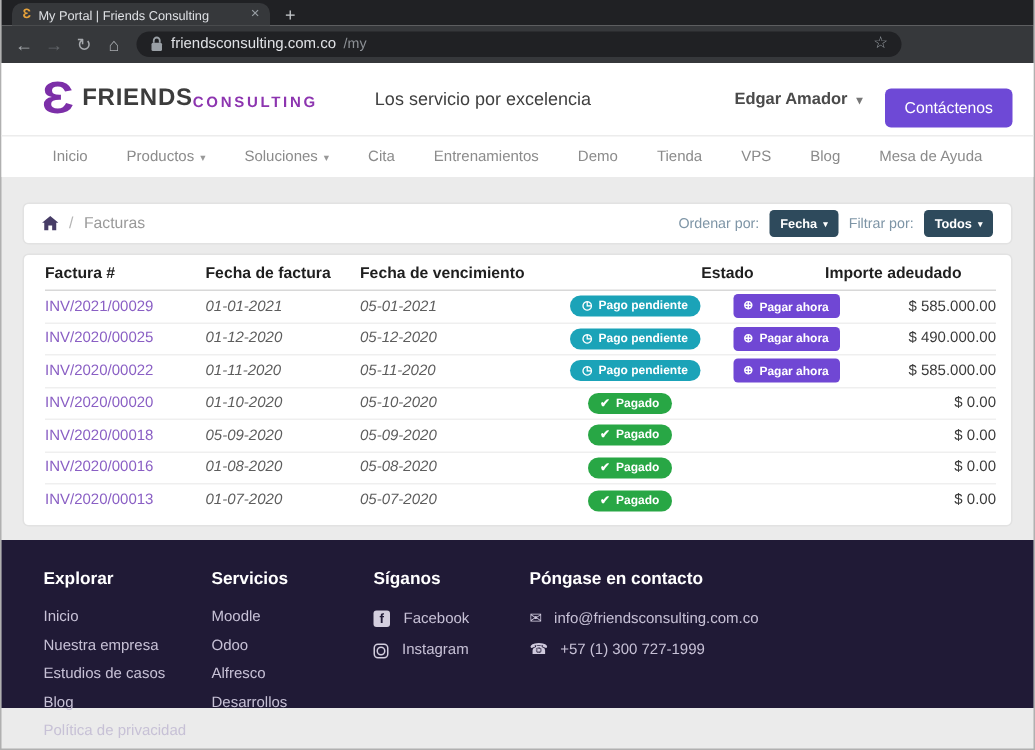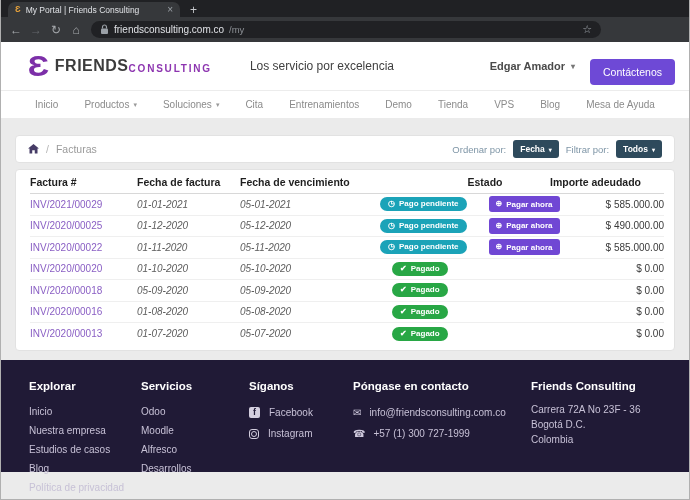--- a/index.html
+++ b/index.html
@@ -310,22 +310,22 @@
         <div class="fcol">
           <div class="ftitle">Explorar</div>
           <div class="flink">Inicio</div>
           <div class="flink">Nuestra empresa</div>
           <div class="flink">Estudios de casos</div>
           <div class="flink">Blog</div>
           <div class="flink">Política de privacidad</div>
         </div>
         <div class="fcol">
           <div class="ftitle">Servicios</div>
+          <div class="flink">Moodle</div>
           <div class="flink">Odoo</div>
-          <div class="flink">Moodle</div>
           <div class="flink">Alfresco</div>
           <div class="flink">Desarrollos</div>
         </div>
         <div class="fcol">
           <div class="ftitle">Síganos</div>
           <div class="fsocial">
             <span class="icon-fb">f</span>
             <span>Facebook</span>
           </div>
           <div class="fsocial">
@@ -337,22 +337,16 @@
           <div class="ftitle">Póngase en contacto</div>
           <div class="fcontact">
             <span class="ficon">✉</span>
             <span>info@friendsconsulting.com.co</span>
           </div>
           <div class="fcontact">
             <span class="ficon">☎</span>
             <span>+57 (1) 300 727-1999</span>
           </div>
         </div>
-        <div class="fcol">
-          <div class="ftitle">Friends Consulting</div>
-          <div class="faddr">Carrera 72A No 23F - 36</div>
-          <div class="faddr">Bogotá D.C.</div>
-          <div class="faddr">Colombia</div>
-        </div>
       </footer>
 
   </div>
 </div>
 
 </body></html>

